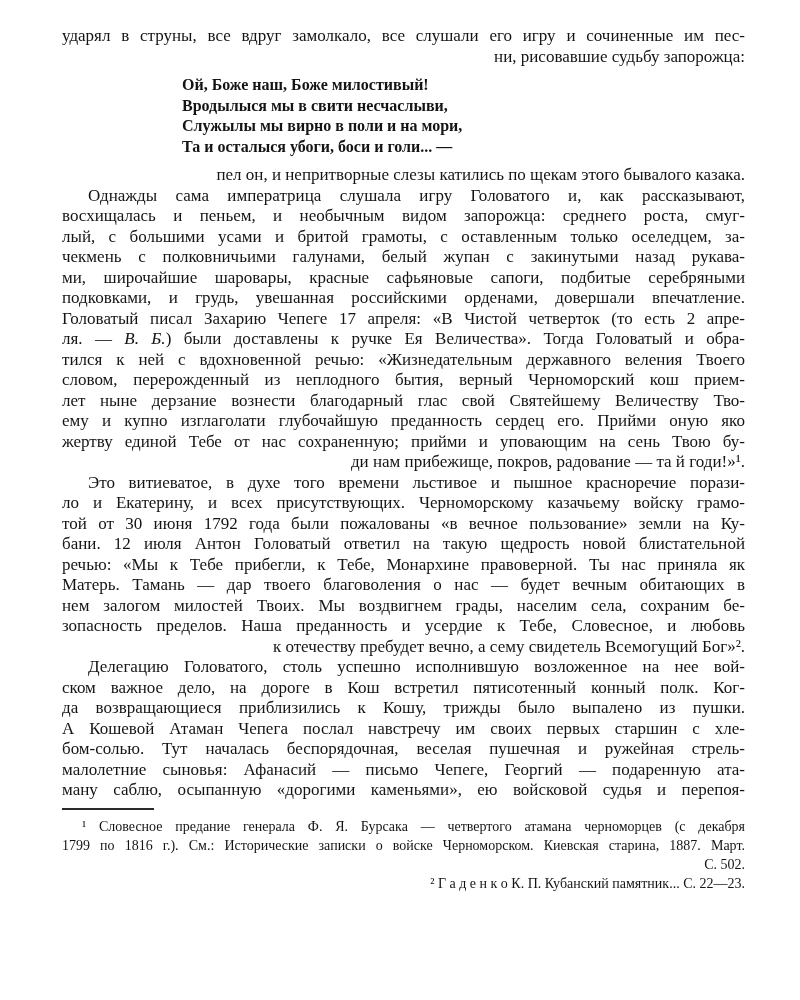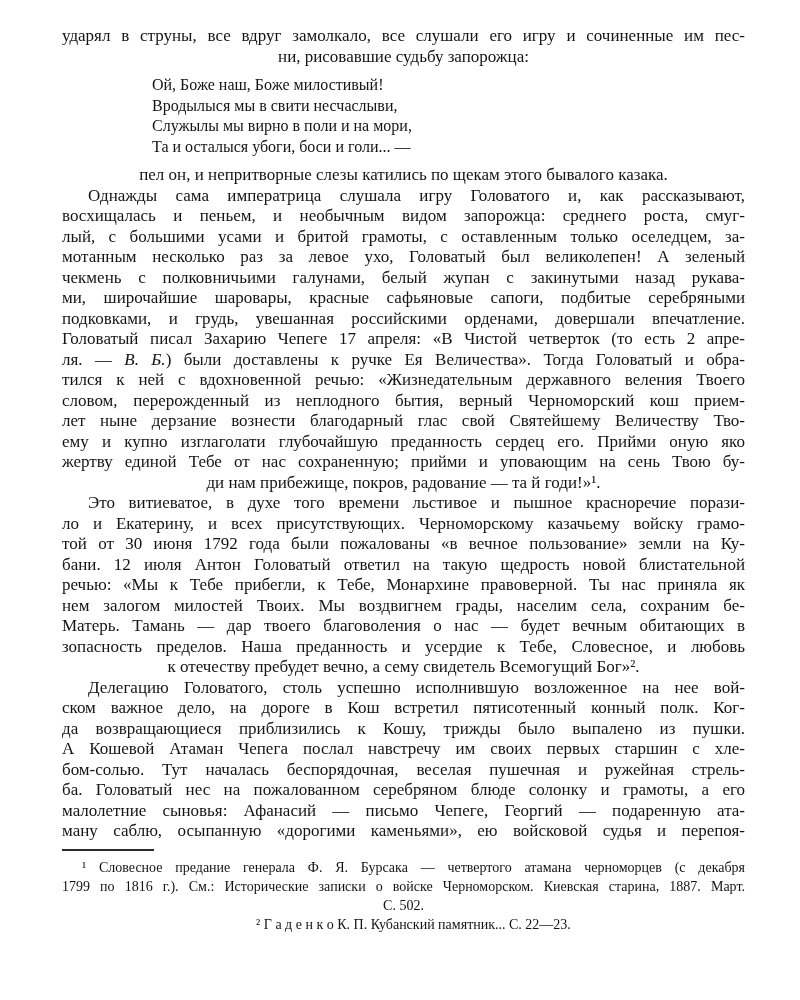--- a/index.html
+++ b/index.html
@@ -18,30 +18,30 @@
     box-sizing: border-box;
     padding: 26px 55px 0 62px;
   }
   .page-body {
     width: 683px;
   }
   .block { margin: 0; }
   .line {
     font-size: 17px;
     line-height: 20.5px;
-    text-align: center;
+    text-align: right;
     white-space: normal;
   }
   .line.just {
     text-align: justify;
     text-align-last: justify;
     -moz-text-align-last: justify;
   }
   .line.indent { text-indent: 26px; }
-  .verse { margin: 8px 0 8px 90px; }
+  .verse { margin: 8px 0 8px 120px; font-weight: bold; }
   .verse-line {
     font-size: 16px;
     line-height: 20.5px;
     text-align: left;
   }
   .footnote-divider {
     width: 92px;
     height: 2px;
     background: #2a2a2a;
     margin: 7px 0 7px 0;
@@ -76,51 +76,49 @@
         <div class="line verse-line">Служылы мы вирно в поли и на мори,</div>
         <div class="line verse-line">Та и осталыся убоги, боси и голи... —</div>
       </div>
       <div class="block paragraph">
         <div class="line">пел он, и непритворные слезы катились по щекам этого бывалого казака.</div>
       </div>
       <div class="block paragraph">
         <div class="line just indent">Однажды сама императрица слушала игру Головатого и, как рассказывают,</div>
         <div class="line just">восхищалась и пеньем, и необычным видом запорожца: среднего роста, смуг-</div>
         <div class="line just">лый, с большими усами и бритой грамоты, с оставленным только оселедцем, за-</div>
-        <div class="line just">мотанным несколько раз за левое ухо, Головатый был великолепен! А зеленый</div>
         <div class="line just">чекмень с полковничьими галунами, белый жупан с закинутыми назад рукава-</div>
         <div class="line just">ми, широчайшие шаровары, красные сафьяновые сапоги, подбитые серебряными</div>
         <div class="line just">подковками, и грудь, увешанная российскими орденами, довершали впечатление.</div>
         <div class="line just">Головатый писал Захарию Чепеге 17 апреля: «В Чистой четверток (то есть 2 апре-</div>
         <div class="line just">ля. — <i>В. Б.</i>) были доставлены к ручке Ея Величества». Тогда Головатый и обра-</div>
         <div class="line just">тился к ней с вдохновенной речью: «Жизнедательным державного веления Твоего</div>
         <div class="line just">словом, перерожденный из неплодного бытия, верный Черноморский кош прием-</div>
         <div class="line just">лет ныне дерзание вознести благодарный глас свой Святейшему Величеству Тво-</div>
         <div class="line just">ему и купно изглаголати глубочайшую преданность сердец его. Прийми оную яко</div>
         <div class="line just">жертву единой Тебе от нас сохраненную; прийми и уповающим на сень Твою бу-</div>
         <div class="line">ди нам прибежище, покров, радование — та й годи!»¹.</div>
       </div>
       <div class="block paragraph">
         <div class="line just indent">Это витиеватое, в духе того времени льстивое и пышное красноречие порази-</div>
         <div class="line just">ло и Екатерину, и всех присутствующих. Черноморскому казачьему войску грамо-</div>
         <div class="line just">той от 30 июня 1792 года были пожалованы «в вечное пользование» земли на Ку-</div>
         <div class="line just">бани. 12 июля Антон Головатый ответил на такую щедрость новой блистательной</div>
         <div class="line just">речью: «Мы к Тебе прибегли, к Тебе, Монархине правоверной. Ты нас приняла як</div>
+        <div class="line just">Матерь. Тамань — дар твоего благоволения о нас — будет вечным обитающих в</div>
         <div class="line just">нем залогом милостей Твоих. Мы воздвигнем грады, населим села, сохраним бе-</div>
-        <div class="line just">Матерь. Тамань — дар твоего благоволения о нас — будет вечным обитающих в</div>
         <div class="line just">зопасность пределов. Наша преданность и усердие к Тебе, Словесное, и любовь</div>
         <div class="line">к отечеству пребудет вечно, а сему свидетель Всемогущий Бог»².</div>
       </div>
       <div class="block paragraph">
         <div class="line just indent">Делегацию Головатого, столь успешно исполнившую возложенное на нее вой-</div>
         <div class="line just">ском важное дело, на дороге в Кош встретил пятисотенный конный полк. Ког-</div>
         <div class="line just">да возвращающиеся приблизились к Кошу, трижды было выпалено из пушки.</div>
         <div class="line just">А Кошевой Атаман Чепега послал навстречу им своих первых старшин с хле-</div>
         <div class="line just">бом-солью. Тут началась беспорядочная, веселая пушечная и ружейная стрель-</div>
-        <div class="line just">ба. Головатый нес на пожалованном серебряном блюде солонку и грамоты, а его</div>
         <div class="line just">малолетние сыновья: Афанасий — письмо Чепеге, Георгий — подаренную ата-</div>
         <div class="line just">ману саблю, осыпанную «дорогими каменьями», ею войсковой судья и перепоя-</div>
       </div>
     </div>
   <div class="footnote-divider"></div>
   <div class="footnotes">
       <div class="footnote">
         <div class="line just indent">¹ Словесное предание генерала Ф. Я. Бурсака — четвертого атамана черноморцев (с декабря</div>
         <div class="line just">1799 по 1816 г.). См.: Исторические записки о войске Черноморском. Киевская старина, 1887. Март.</div>
         <div class="line">С. 502.</div>

